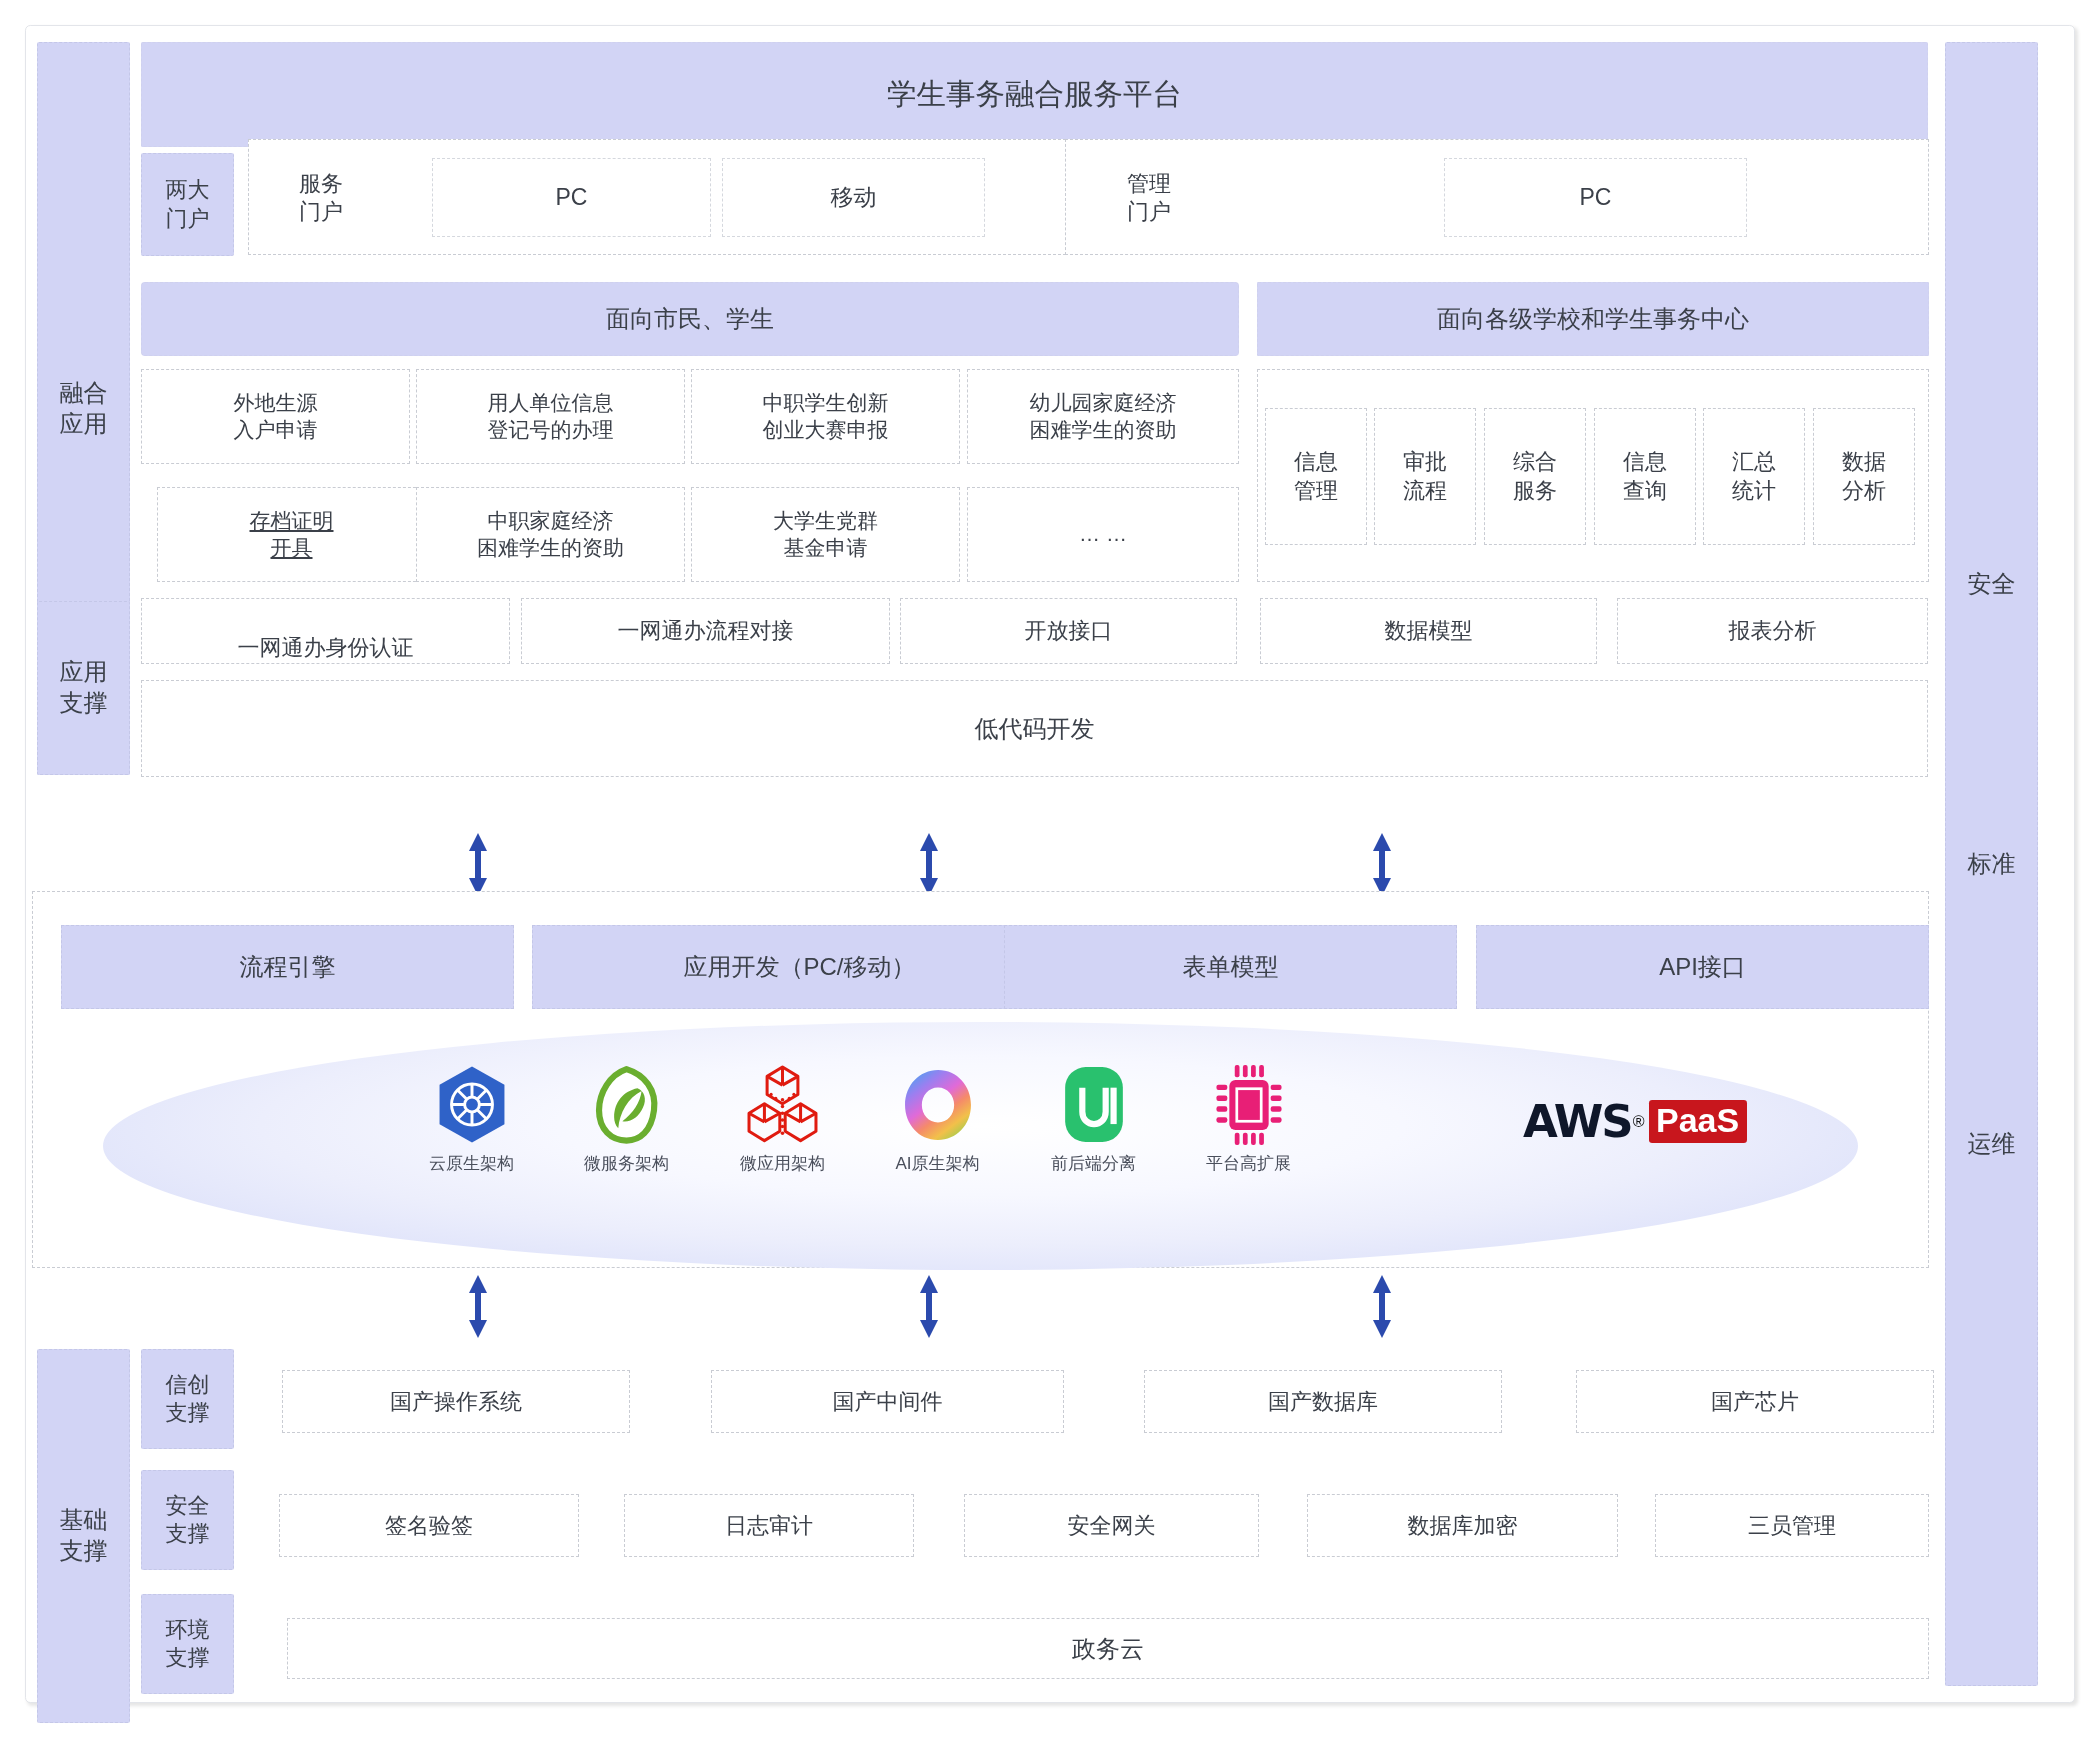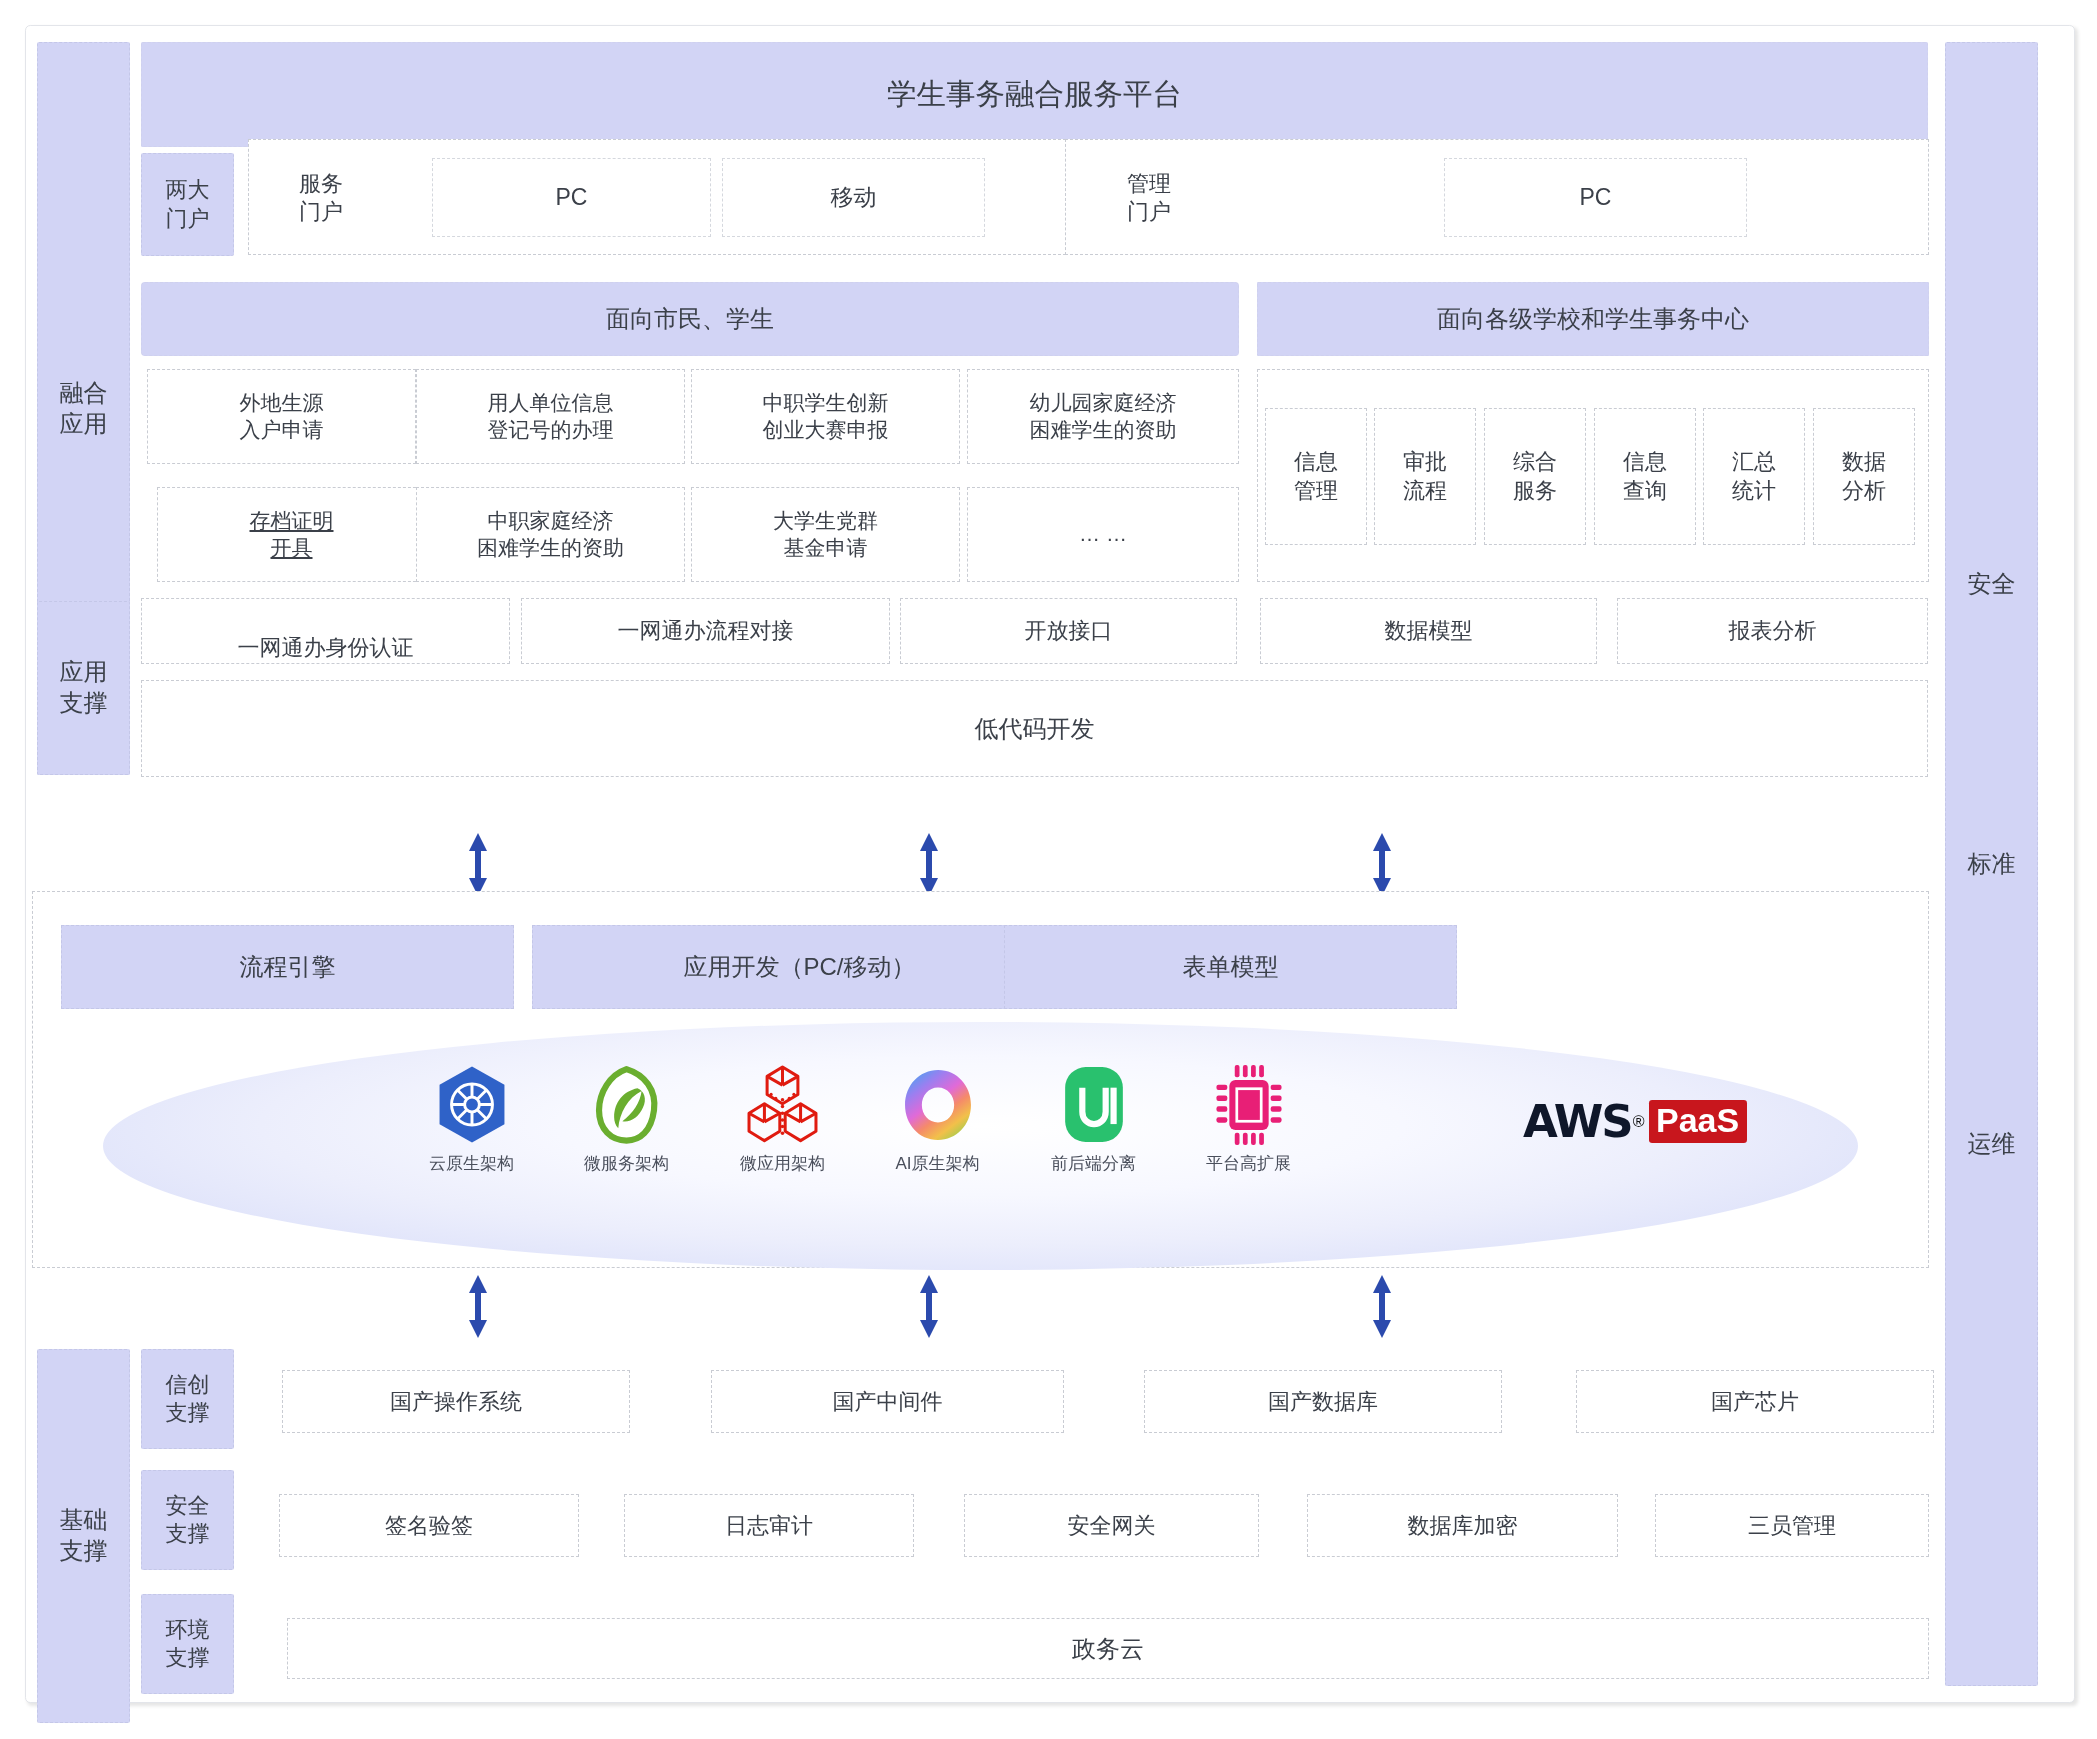--- a/index.html
+++ b/index.html
@@ -105,21 +105,21 @@
 门户</span>
   </div>
   <div class="box dash-lite t44" style="left:1444px;top:158px;width:303px;height:79px;">
     <span>PC</span>
   </div>
 
   <div class="box purple-plain t46" style="left:141px;top:282px;width:1098px;height:74px;border-radius:4px;">
     <span>面向市民、学生</span>
   </div>
 
-  <div class="box dash wrap t40" style="left:147px;top:369px;width:269px;height:95px;">
+  <div class="box dash wrap t40" style="left:141px;top:369px;width:269px;height:95px;">
     <span>外地生源
 入户申请</span>
   </div>
   <div class="box dash wrap t40" style="left:416px;top:369px;width:269px;height:95px;">
     <span>用人单位信息
 登记号的办理</span>
   </div>
   <div class="box dash wrap t40" style="left:691px;top:369px;width:269px;height:95px;">
     <span>中职学生创新
 创业大赛申报</span>
@@ -215,20 +215,23 @@
   <div class="glow" style="left:103px;top:1022px;width:1755px;height:248px;"></div>
 
   <div class="box purple t46" style="left:61px;top:925px;width:453px;height:84px;">
     <span>流程引擎</span>
   </div>
   <div class="box purple t46" style="left:532px;top:925px;width:535px;height:84px;">
     <span>应用开发（PC/移动）</span>
   </div>
   <div class="box purple t46" style="left:1004px;top:925px;width:453px;height:84px;">
     <span>表单模型</span>
+  </div>
+  <div class="box purple t46" style="left:1476px;top:925px;width:453px;height:84px;">
+    <span>API接口</span>
   </div>
 
   <div class="iconcell" style="left:419px;top:1065px;">
     <div class="glyph">
       <svg width="72" height="79" viewBox="0 0 100 112" aria-hidden="true">
         <path d="M50 2 L96 28 L96 84 L50 110 L4 84 L4 28 Z" fill="#2f62c8"></path>
         <g fill="none" stroke="#ffffff" stroke-width="4.2">
           <circle cx="50" cy="56" r="10.5"></circle>
           <circle cx="50" cy="56" r="29"></circle>
           <line x1="50" y1="27" x2="50" y2="45.5"></line>

